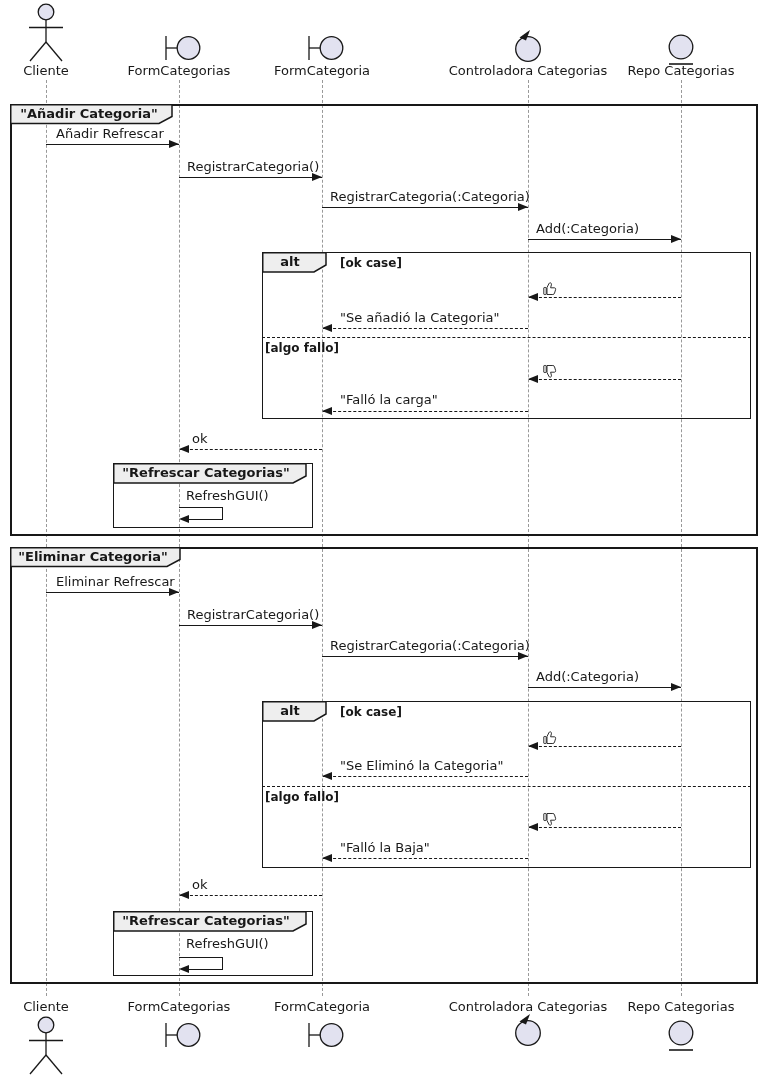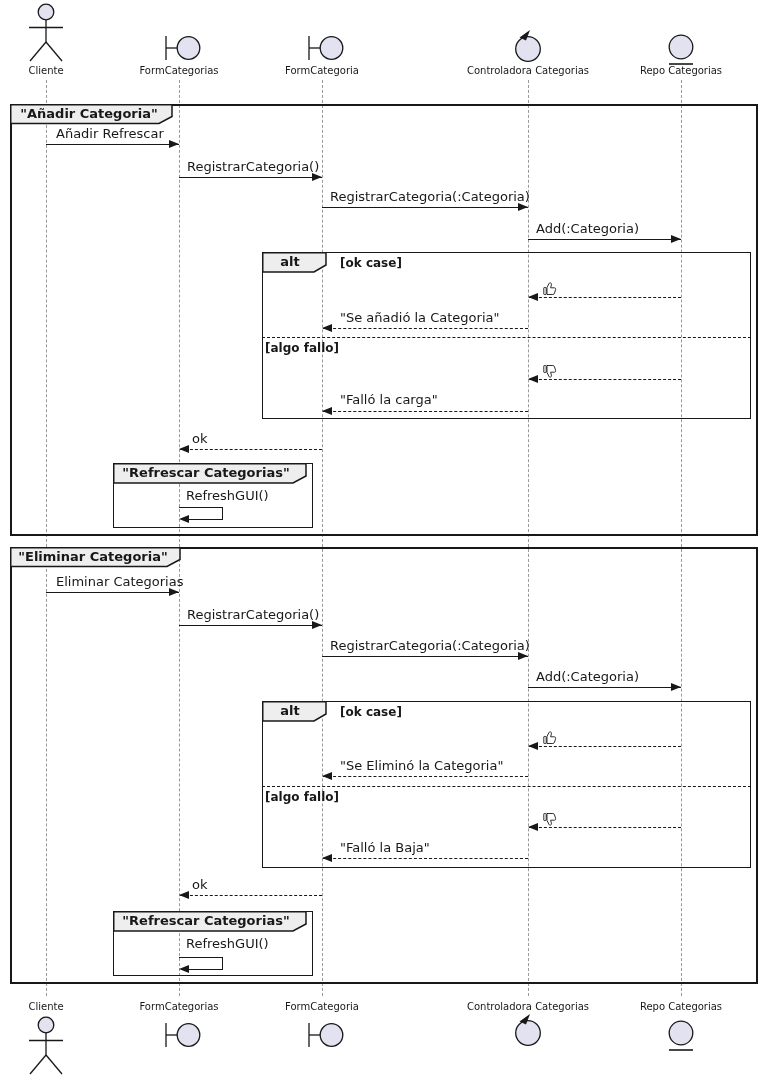--- a/index.html
+++ b/index.html
@@ -3,21 +3,21 @@
 <meta charset="utf-8">
 <style>
   html,body{margin:0;padding:0;background:#fff;}
   *{box-sizing:border-box;}
   .cv{position:relative;width:764px;height:1082px;background:#ffffff;font-family:"DejaVu Sans",sans-serif;color:#181818;overflow:hidden;}
   .ll{position:absolute;width:0;border-left:1px dashed #999999;}
   .fr{position:absolute;border:2px solid #181818;background:transparent;}
   .fr2{position:absolute;border:1.5px solid #181818;background:transparent;}
   .tab{position:absolute;}
   .tabt{position:absolute;font-weight:bold;font-size:13px;text-align:center;white-space:nowrap;line-height:15px;}
-  .pl{position:absolute;font-size:10px;transform:translateX(-50%);white-space:nowrap;line-height:15px;}
+  .pl{position:absolute;font-size:13px;transform:translateX(-50%);white-space:nowrap;line-height:15px;}
   .ml{position:absolute;font-size:13px;white-space:nowrap;line-height:16px;}
   .gd{position:absolute;font-size:12px;font-weight:bold;white-space:nowrap;line-height:14px;}
   .ln{position:absolute;height:0;border-top:1px solid #181818;}
   .lnd{position:absolute;height:0;border-top:1px dashed #181818;}
   .vln{position:absolute;width:0;border-left:1px solid #181818;}
   .ar{position:absolute;width:0;height:0;border-left:10px solid #181818;border-top:4px solid transparent;border-bottom:4px solid transparent;}
   .al{position:absolute;width:0;height:0;border-right:10px solid #181818;border-top:4px solid transparent;border-bottom:4px solid transparent;}
   .ic{position:absolute;}
   .flip{transform:scaleY(-1);}
   svg{display:block;}
@@ -133,21 +133,21 @@
   <div class="vln" style="left:222px;top:507px;height:12px"></div>
   <div class="ln" style="left:189px;top:519px;width:34px"></div>
   <div class="al" style="left:179px;top:515px"></div>
 
   <div class="fr" style="left:10px;top:547px;width:748px;height:437px"></div>
   <svg class="tab" style="left:10px;top:547px" width="172" height="21" viewBox="0 0 172 21">
     <path d="M0.75,0.75 H170 V12.5 L157,19.5 H0.75 Z" fill="#EEEEEE" stroke="#181818" stroke-width="1.5"></path>
   </svg>
   <div class="tabt" style="left:10px;top:549px;width:166px">"Eliminar Categoria"</div>
 
-  <div class="ml" style="left:56px;top:574px">Eliminar Categorias</div>
+  <div class="ml" style="left:56px;top:574px">Eliminar Refrescar</div>
   <div class="ln" style="left:46px;top:592px;width:133px"></div>
   <div class="ar" style="left:169px;top:588px"></div>
 
   <div class="ml" style="left:187px;top:607px">RegistrarCategoria()</div>
   <div class="ln" style="left:179px;top:625px;width:143px"></div>
   <div class="ar" style="left:312px;top:621px"></div>
 
   <div class="ml" style="left:330px;top:638px">RegistrarCategoria(:Categoria)</div>
   <div class="ln" style="left:322px;top:656px;width:206px"></div>
   <div class="ar" style="left:518px;top:652px"></div>

